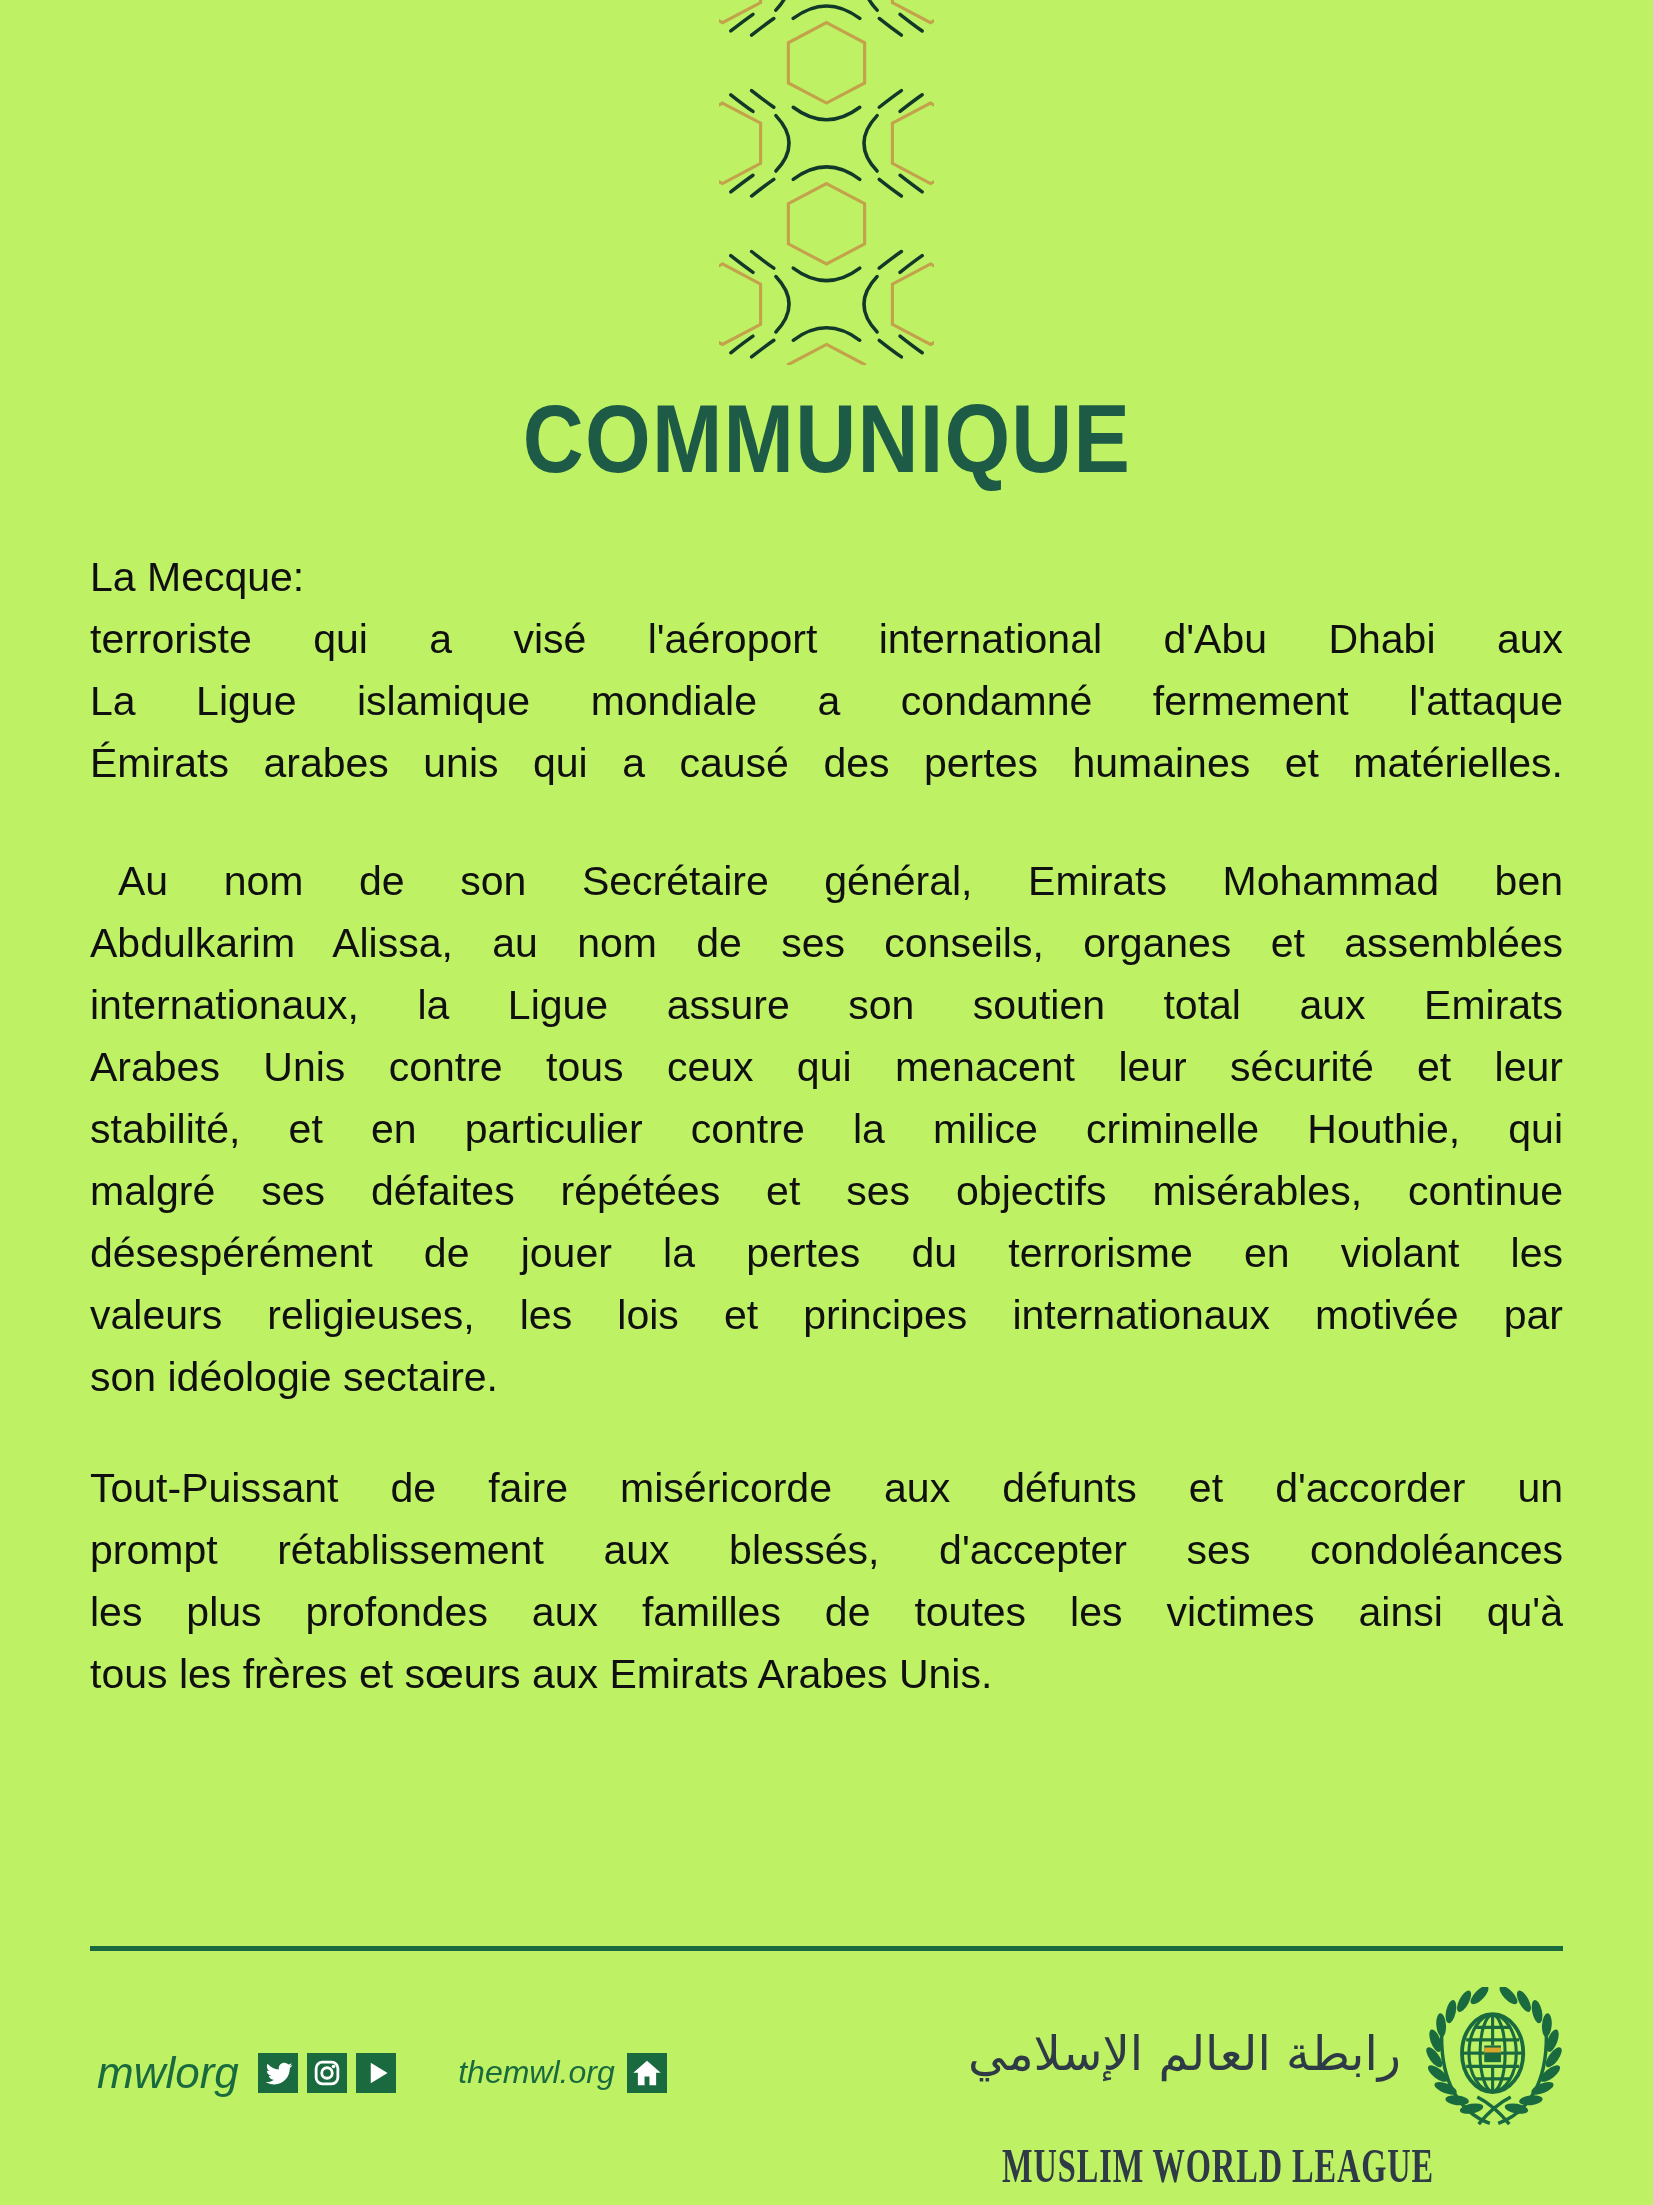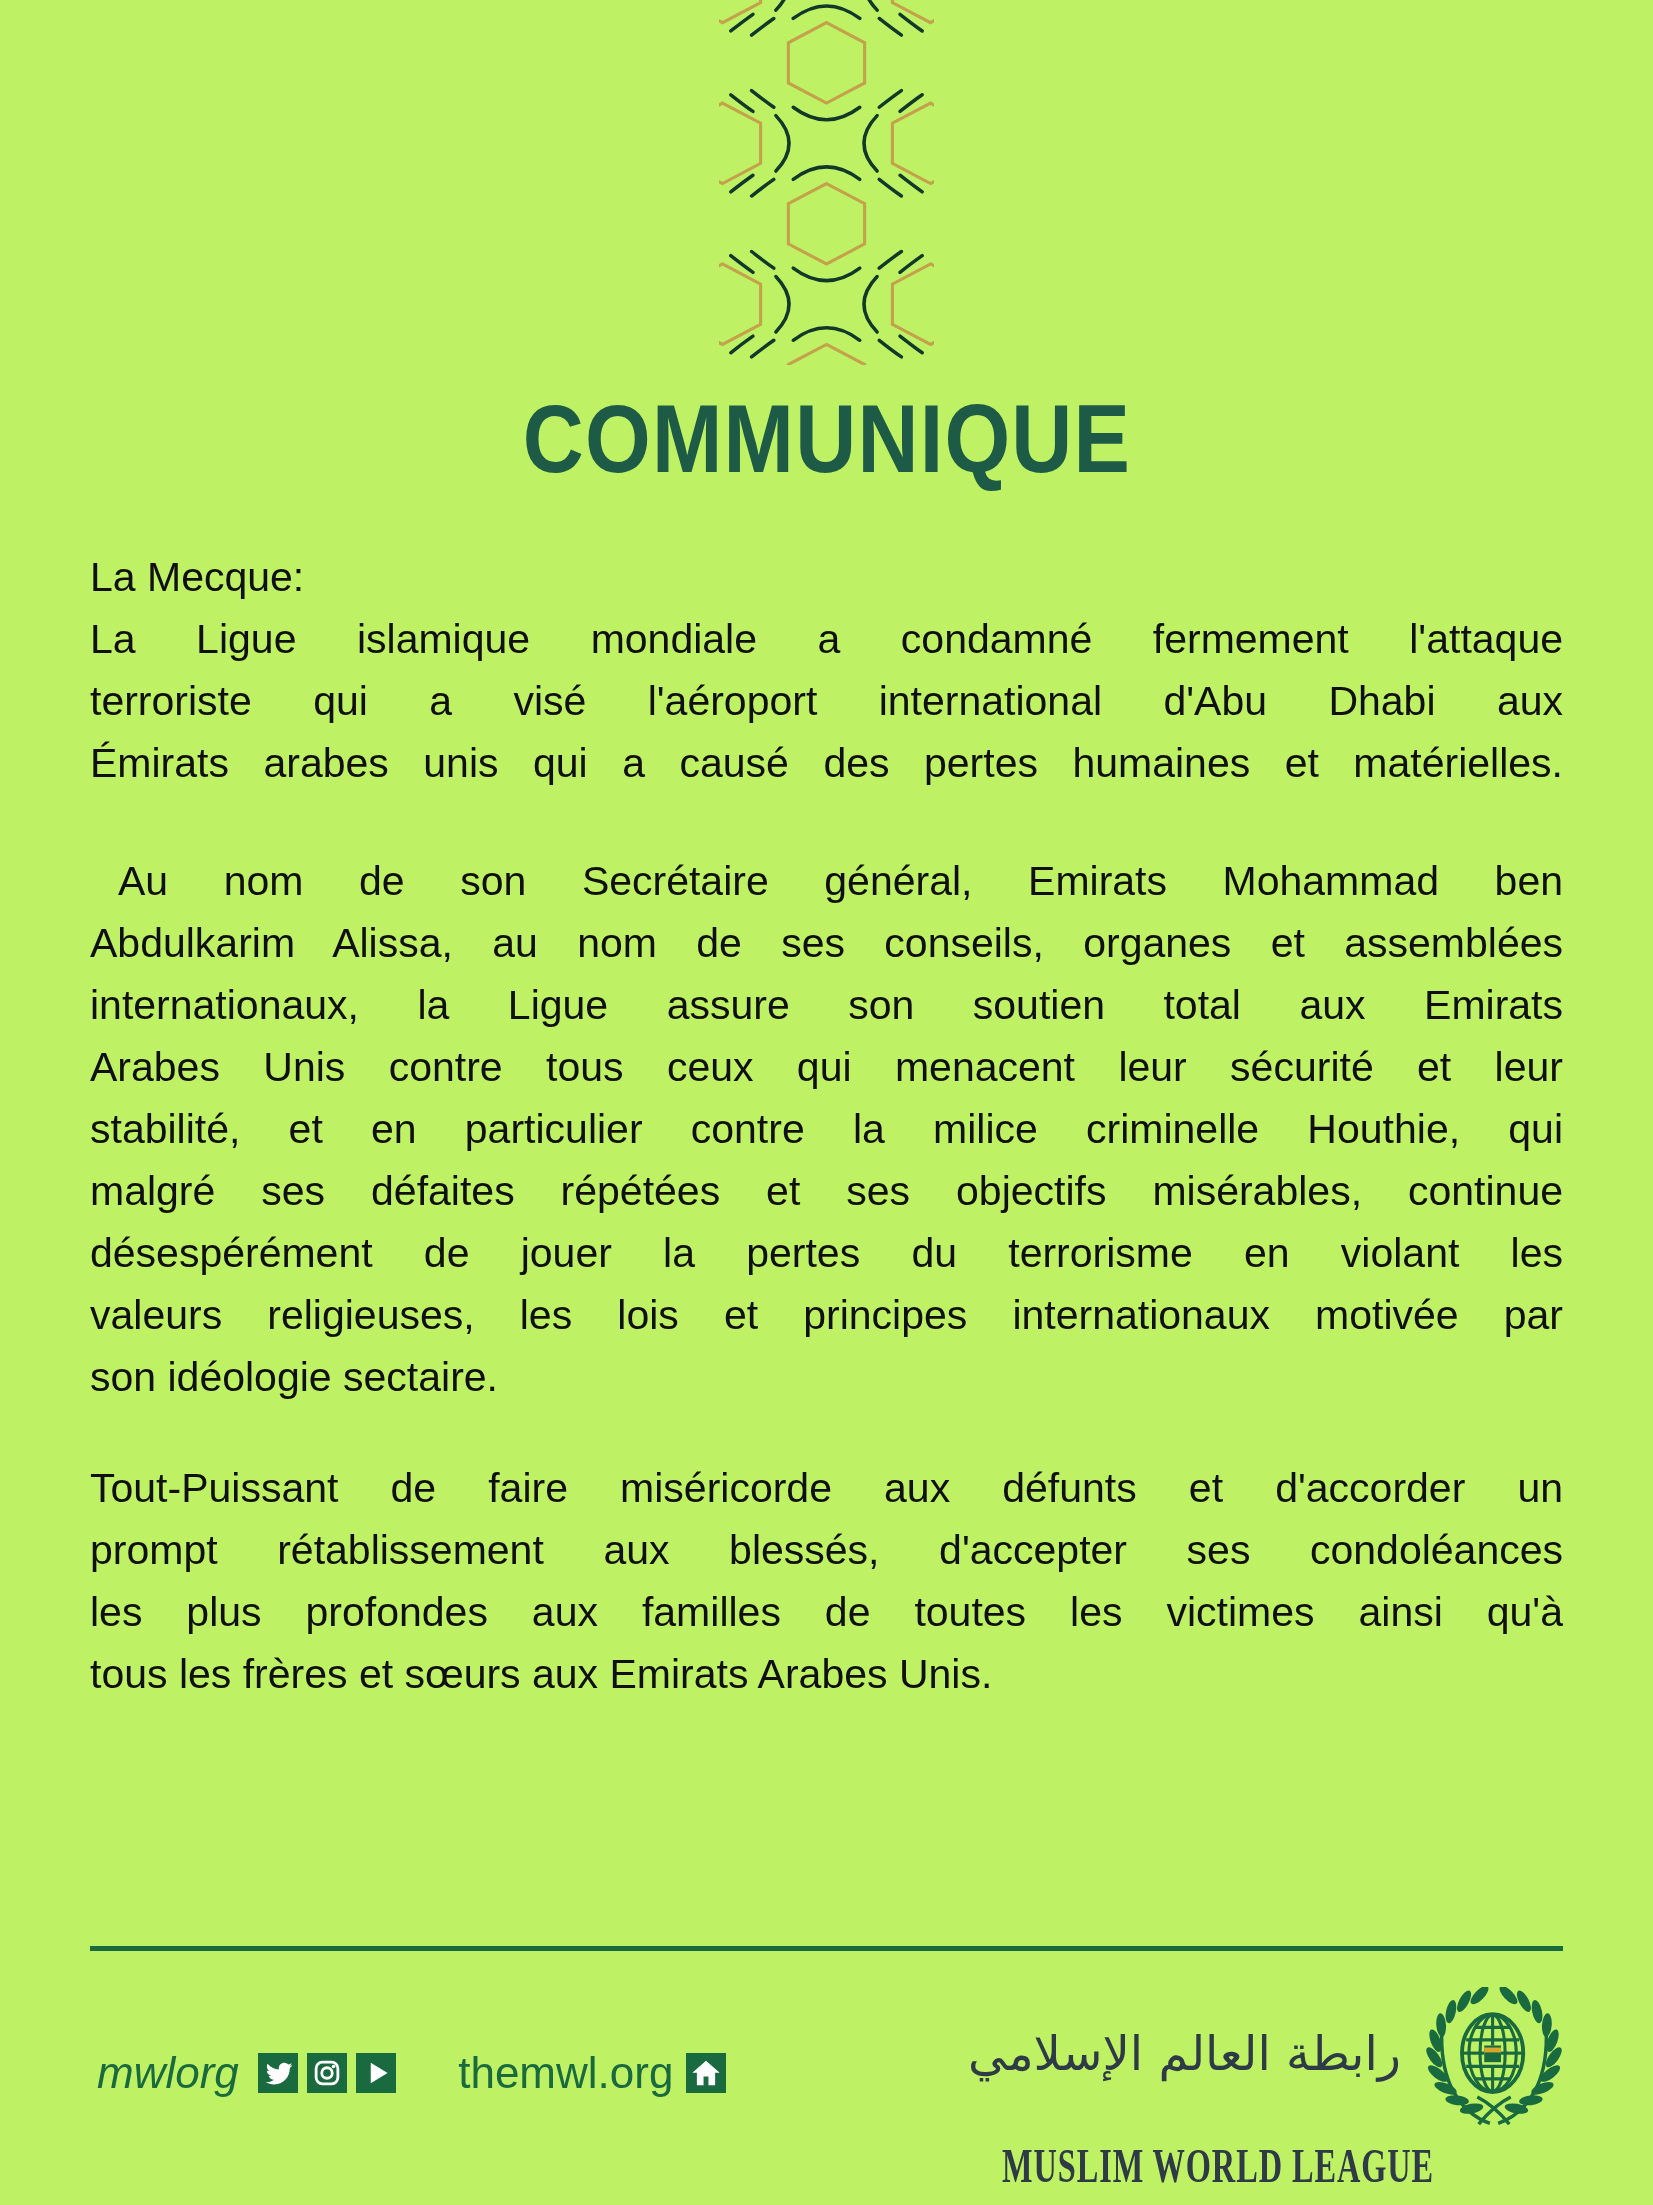--- a/index.html
+++ b/index.html
@@ -29,21 +29,21 @@
 
   
   .rule { position:absolute; left:90px; top:1946px; width:1473px; height:4.9px; background:#1A6A3F; }
 
   
   .footer-left {
     position:absolute; left:97px; top:2046px; height:53px;
     display:flex; align-items:center;
   }
   .handle { font-size:44px; color:#1A6A3F; margin-right:19.4px;font-style:italic; }
-  .site   { font-size:44px; color:#1A6A3F; margin-left:53px; margin-right:12.5px; }
+  .site   { font-size:32px; color:#1A6A3F; margin-left:53px; margin-right:12.5px;font-style:italic; }
   .sq {
     width:40px; height:40px; background:#1A6A3F; margin-right:9px;
     display:flex; align-items:center; justify-content:center; flex:0 0 auto;
   }
   .sq:last-child { margin-right:0; }
 
   
   .arabic-calligraphy {
     position:absolute; left:1002px; top:1991px; width:399px; height:125px;
     font-family:"DejaVu Sans", sans-serif; font-size:48px; line-height:125px;
@@ -108,22 +108,22 @@
       <path d="M 17 508 Q 36 493 49 484" fill="none" stroke="#12382A" stroke-width="5" stroke-linecap="round"></path>
       <path d="M 261 392 Q 280 377 293 368" fill="none" stroke="#12382A" stroke-width="5" stroke-linecap="round"></path>
       <path d="M 261 484 Q 280 499 293 508" fill="none" stroke="#12382A" stroke-width="5" stroke-linecap="round"></path>
     </svg>
 
   <div class="title">COMMUNIQUE</div>
 
   <div id="body-text">
       <div class="para" style="top: 546px;">
         <div class="heading">La Mecque:</div>
+        <div class="jline">terroriste qui a visé l'aéroport international d'Abu Dhabi aux</div>
         <div class="jline">La Ligue islamique mondiale a condamné fermement l'attaque</div>
-        <div class="jline">terroriste qui a visé l'aéroport international d'Abu Dhabi aux</div>
         <div class="jline">Émirats arabes unis qui a causé des pertes humaines et matérielles.</div>
       </div>
       <div class="para" style="top: 850px;">
         <div class="jline" style="text-indent: 28px;">Au nom de son Secrétaire général, Emirats Mohammad ben</div>
         <div class="jline">Abdulkarim Alissa, au nom de ses conseils, organes et assemblées</div>
         <div class="jline">internationaux, la Ligue assure son soutien total aux Emirats</div>
         <div class="jline">Arabes Unis contre tous ceux qui menacent leur sécurité et leur</div>
         <div class="jline">stabilité, et en particulier contre la milice criminelle Houthie, qui</div>
         <div class="jline">malgré ses défaites répétées et ses objectifs misérables, continue</div>
         <div class="jline">désespérément de jouer la pertes du terrorisme en violant les</div>

